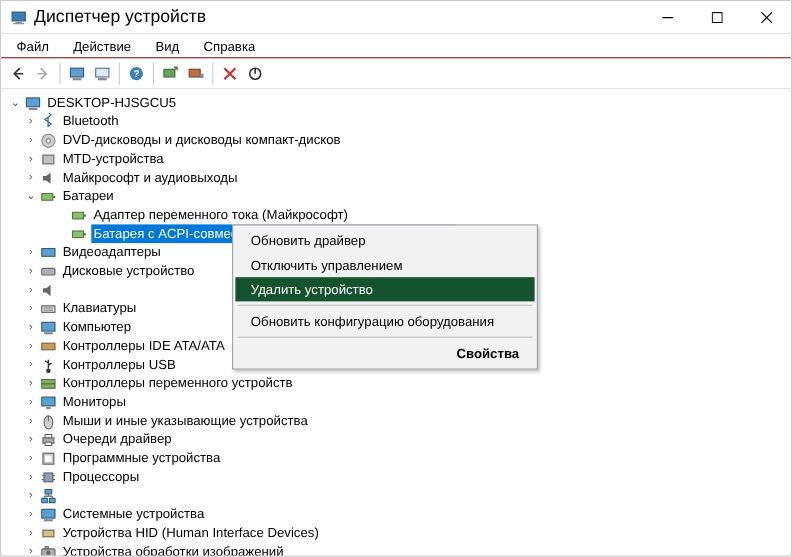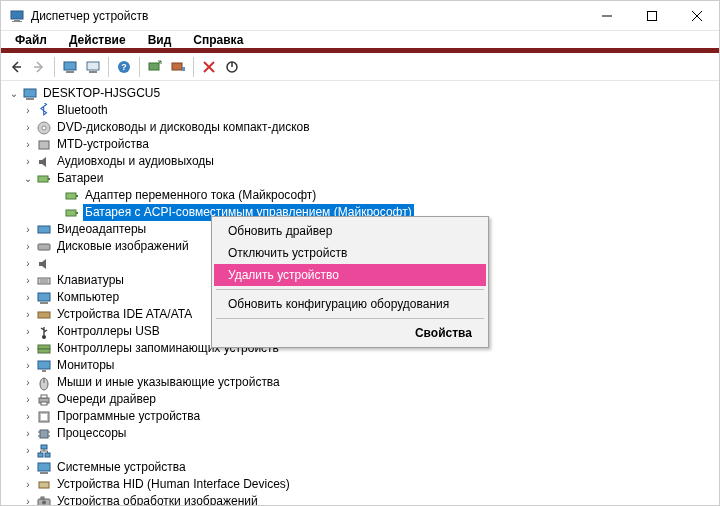--- a/index.html
+++ b/index.html
@@ -15,33 +15,32 @@
   }
   
   .titlebar {
     height: 30px;
     display: flex;
     align-items: center;
     padding: 0 0 0 8px;
     border-bottom: 1px solid #e5e5e5;
   }
   .titlebar .app-icon { width: 16px; height: 16px; margin-right: 6px; }
-  .titlebar .title { flex: 1; font-size: 12px; }
+  .titlebar .title { flex: 1; font-size: 16px; }
   .winbtns { display: flex; }
   .winbtn { width: 45px; height: 30px; display: flex; align-items: center; justify-content: center; }
   .winbtn svg { width: 10px; height: 10px; }
   
   .menubar {
     height: 22px;
     display: flex;
     align-items: center;
     gap: 2px;
     padding: 0 4px;
-    border-bottom: 5px solid #7f1d1d;
-    font-weight: bold;
+    border-bottom: 1px solid #7f1d1d;
   }
   .menuitem { padding: 2px 10px; font-size: 12px; }
   
   .toolbar {
     height: 28px;
     display: flex;
     align-items: center;
     padding: 0 4px;
     gap: 1px;
     border-bottom: 1px solid #e5e5e5;
@@ -59,30 +58,30 @@
   .row { display: flex; align-items: center; height: 17px; white-space: nowrap; }
   .expander { width: 14px; text-align: center; color: #555; font-size: 10px; cursor: pointer; }
   .devicon { width: 16px; height: 16px; margin: 0 3px 0 1px; flex-shrink: 0; }
   .label { padding: 0 2px; }
   .label.sel { background: #0078d7; color: #fff; }
   .indent1 { padding-left: 14px; }
   
   .ctxmenu {
     position: absolute;
     left: 211px;
-    top: 216px;
+    top: 204px;
     width: 278px;
     background: #f2f2f2;
     border: 1px solid #a0a0a0;
     box-shadow: 2px 2px 3px rgba(0,0,0,0.25);
     padding: 3px 2px;
     font-size: 12px;
   }
   .ctxitem { padding: 4px 14px; }
-  .ctxitem.hl { background: #ec4899; color: #fff; }
+  .ctxitem.hl { background: #14532d; color: #fff; }
   .ctxsep { height: 1px; background: #c0c0c0; margin: 3px 2px; }
   .ctxitem.bold { font-weight: bold; text-align: right; }
 </style>
 </head>
 <body>
 
 <div class="titlebar">
   <span class="app-icon">
     <svg viewBox="0 0 16 16">
         <rect x="2" y="3" width="12" height="8" fill="#3b7cb5" stroke="#2a5a85"></rect>
@@ -209,21 +208,21 @@
         <span class="devicon"><svg viewBox="0 0 16 16">
             <rect x="3" y="4" width="10" height="8" fill="#c0c0c0" stroke="#666"></rect>
           </svg></span>
         <span class="label">MTD-устройства</span>
       </div>
     <div class="row">
         <span class="expander">›</span>
         <span class="devicon"><svg viewBox="0 0 16 16">
             <path d="M3 6v4h3l4 3V3L6 6z" fill="#666"></path>
           </svg></span>
-        <span class="label">Аудиовходы и аудиовыходы</span>
+        <span class="label">Майкрософт и аудиовыходы</span>
       </div>
     <div class="row">
         <span class="expander">⌄</span>
         <span class="devicon"><svg viewBox="0 0 16 16">
             <rect x="2" y="5" width="10" height="6" fill="#8cc070" stroke="#4a7a3a"></rect>
             <rect x="12" y="7" width="2" height="2" fill="#4a7a3a"></rect>
           </svg></span>
         <span class="label">Батареи</span>
       </div>
     <div class="indent1">
@@ -249,21 +248,21 @@
         <span class="devicon"><svg viewBox="0 0 16 16">
             <rect x="2" y="4" width="12" height="7" fill="#5ca0d0" stroke="#2a5a85"></rect>
           </svg></span>
         <span class="label">Видеоадаптеры</span>
       </div>
     <div class="row">
         <span class="expander">›</span>
         <span class="devicon"><svg viewBox="0 0 16 16">
             <rect x="2" y="5" width="12" height="6" rx="1" fill="#b0b0b0" stroke="#666"></rect>
           </svg></span>
-        <span class="label">Дисковые изображений</span>
+        <span class="label">Дисковые устройство</span>
       </div>
     <div class="row">
         <span class="expander">›</span>
         <span class="devicon"><svg viewBox="0 0 16 16">
             <path d="M3 6v4h3l4 3V3L6 6z" fill="#666"></path>
           </svg></span>
       </div>
     <div class="row">
         <span class="expander">›</span>
         <span class="devicon"><svg viewBox="0 0 16 16">
@@ -279,37 +278,37 @@
             <rect x="2" y="3" width="12" height="8" fill="#5ca0d0" stroke="#2a5a85"></rect>
             <rect x="4" y="12" width="8" height="2" fill="#888"></rect>
           </svg></span>
         <span class="label">Компьютер</span>
       </div>
     <div class="row">
         <span class="expander">›</span>
         <span class="devicon"><svg viewBox="0 0 16 16">
             <rect x="2" y="5" width="12" height="6" fill="#c0a060" stroke="#806030"></rect>
           </svg></span>
-        <span class="label">Устройства IDE ATA/ATA</span>
+        <span class="label">Контроллеры IDE ATA/ATA</span>
       </div>
     <div class="row">
         <span class="expander">›</span>
         <span class="devicon"><svg viewBox="0 0 16 16">
             <circle cx="8" cy="13" r="2" fill="#333"></circle>
             <path d="M8 11V3 M8 6l-3-2 M8 8l3-2" stroke="#333" stroke-width="1.3" fill="none"></path>
           </svg></span>
         <span class="label">Контроллеры USB</span>
       </div>
     <div class="row">
         <span class="expander">›</span>
         <span class="devicon"><svg viewBox="0 0 16 16">
             <rect x="2" y="4" width="12" height="4" fill="#80b060" stroke="#507040"></rect>
             <rect x="2" y="8" width="12" height="4" fill="#80b060" stroke="#507040"></rect>
           </svg></span>
-        <span class="label">Контроллеры запоминающих устройств</span>
+        <span class="label">Контроллеры переменного устройств</span>
       </div>
     <div class="row">
         <span class="expander">›</span>
         <span class="devicon"><svg viewBox="0 0 16 16">
             <rect x="2" y="3" width="12" height="8" fill="#5ca0d0" stroke="#2a5a85"></rect>
             <rect x="6" y="12" width="4" height="2" fill="#888"></rect>
           </svg></span>
         <span class="label">Мониторы</span>
       </div>
     <div class="row">
@@ -379,19 +378,19 @@
             <circle cx="8" cy="8.5" r="2" fill="#666"></circle>
             <rect x="5" y="3" width="3" height="2" fill="#b0b0b0" stroke="#666"></rect>
           </svg></span>
         <span class="label">Устройства обработки изображений</span>
       </div>
   </div>
 </div>
 
 <div class="ctxmenu">
   <div class="ctxitem">Обновить драйвер</div>
-  <div class="ctxitem">Отключить устройств</div>
+  <div class="ctxitem">Отключить управлением</div>
   <div class="ctxitem hl">Удалить устройство</div>
   <div class="ctxsep"></div>
   <div class="ctxitem">Обновить конфигурацию оборудования</div>
   <div class="ctxsep"></div>
   <div class="ctxitem bold">Свойства</div>
 </div>
 
 </body></html>

